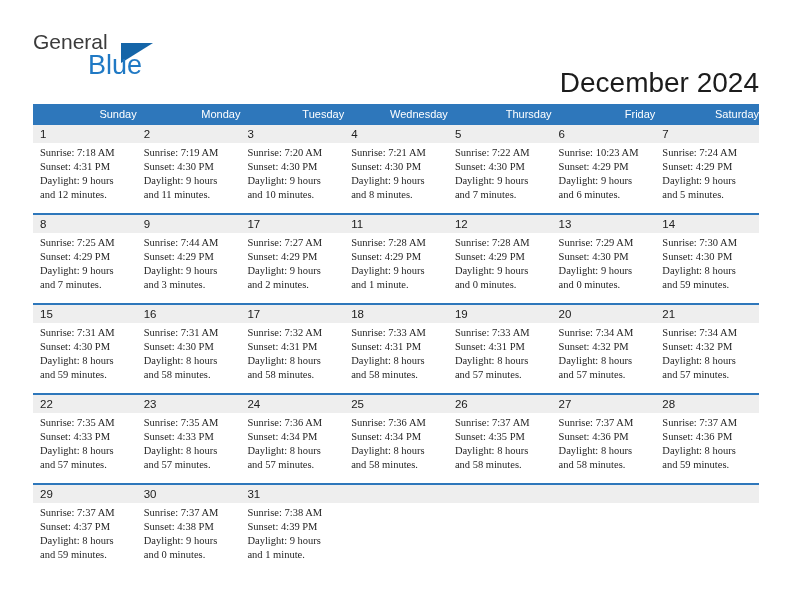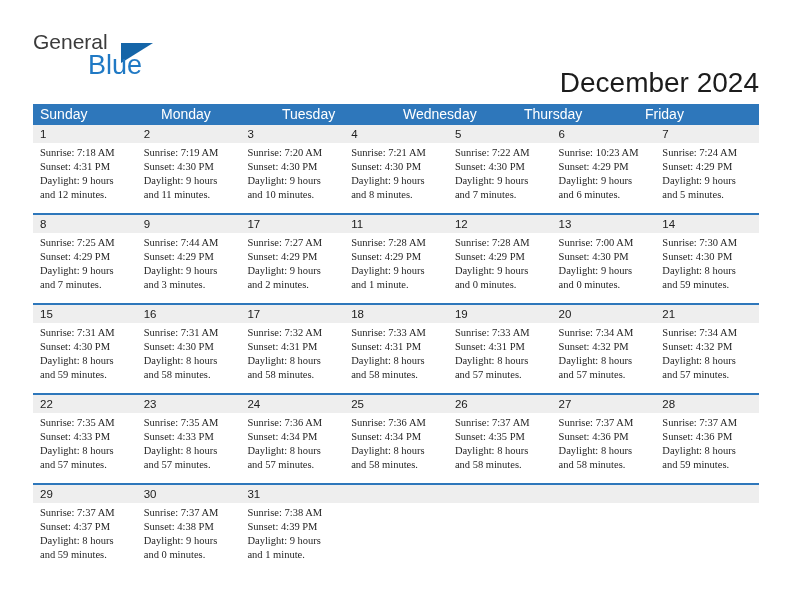--- a/index.html
+++ b/index.html
@@ -93,24 +93,25 @@
   }
   .weekday-row {
     display: flex;
     width: 100%;
     background: #2e77bb;
     height: 21px;
   }
   .weekday {
     flex: 1 1 0;
     color: #ffffff;
-    font-size: 14px;
+    font-size: 11px;
     line-height: 21px;
     padding-left: 7px;
     white-space: nowrap;
+    text-align: right;
   }
 
   .week-row {
     display: flex;
     width: 100%;
     border-top: 2px solid #2e77bb;
   }
   .week-row.first { border-top: none; }
 
   .day-cell {
@@ -159,20 +160,21 @@
   </div>
 
   <div class="calendar">
     <div class="weekday-row" id="weekday-row">
         <div class="weekday">Sunday</div>
         <div class="weekday">Monday</div>
         <div class="weekday">Tuesday</div>
         <div class="weekday">Wednesday</div>
         <div class="weekday">Thursday</div>
         <div class="weekday">Friday</div>
+        <div class="weekday">Saturday</div>
       </div>
     <div id="weeks-container">
         <div class="week-row first">
           <div class="day-cell">
             <div class="daynum-band">1</div>
             <div class="details">
               <div>Sunrise: 7:18 AM</div>
               <div>Sunset: 4:31 PM</div>
               <div>Daylight: 9 hours</div>
               <div>and 12 minutes.</div>
@@ -275,21 +277,21 @@
             <div class="details">
               <div>Sunrise: 7:28 AM</div>
               <div>Sunset: 4:29 PM</div>
               <div>Daylight: 9 hours</div>
               <div>and 0 minutes.</div>
             </div>
           </div>
           <div class="day-cell">
             <div class="daynum-band">13</div>
             <div class="details">
-              <div>Sunrise: 7:00 AM</div>
+              <div>Sunrise: 7:29 AM</div>
               <div>Sunset: 4:30 PM</div>
               <div>Daylight: 9 hours</div>
               <div>and 0 minutes.</div>
             </div>
           </div>
           <div class="day-cell">
             <div class="daynum-band">14</div>
             <div class="details">
               <div>Sunrise: 7:30 AM</div>
               <div>Sunset: 4:30 PM</div>

